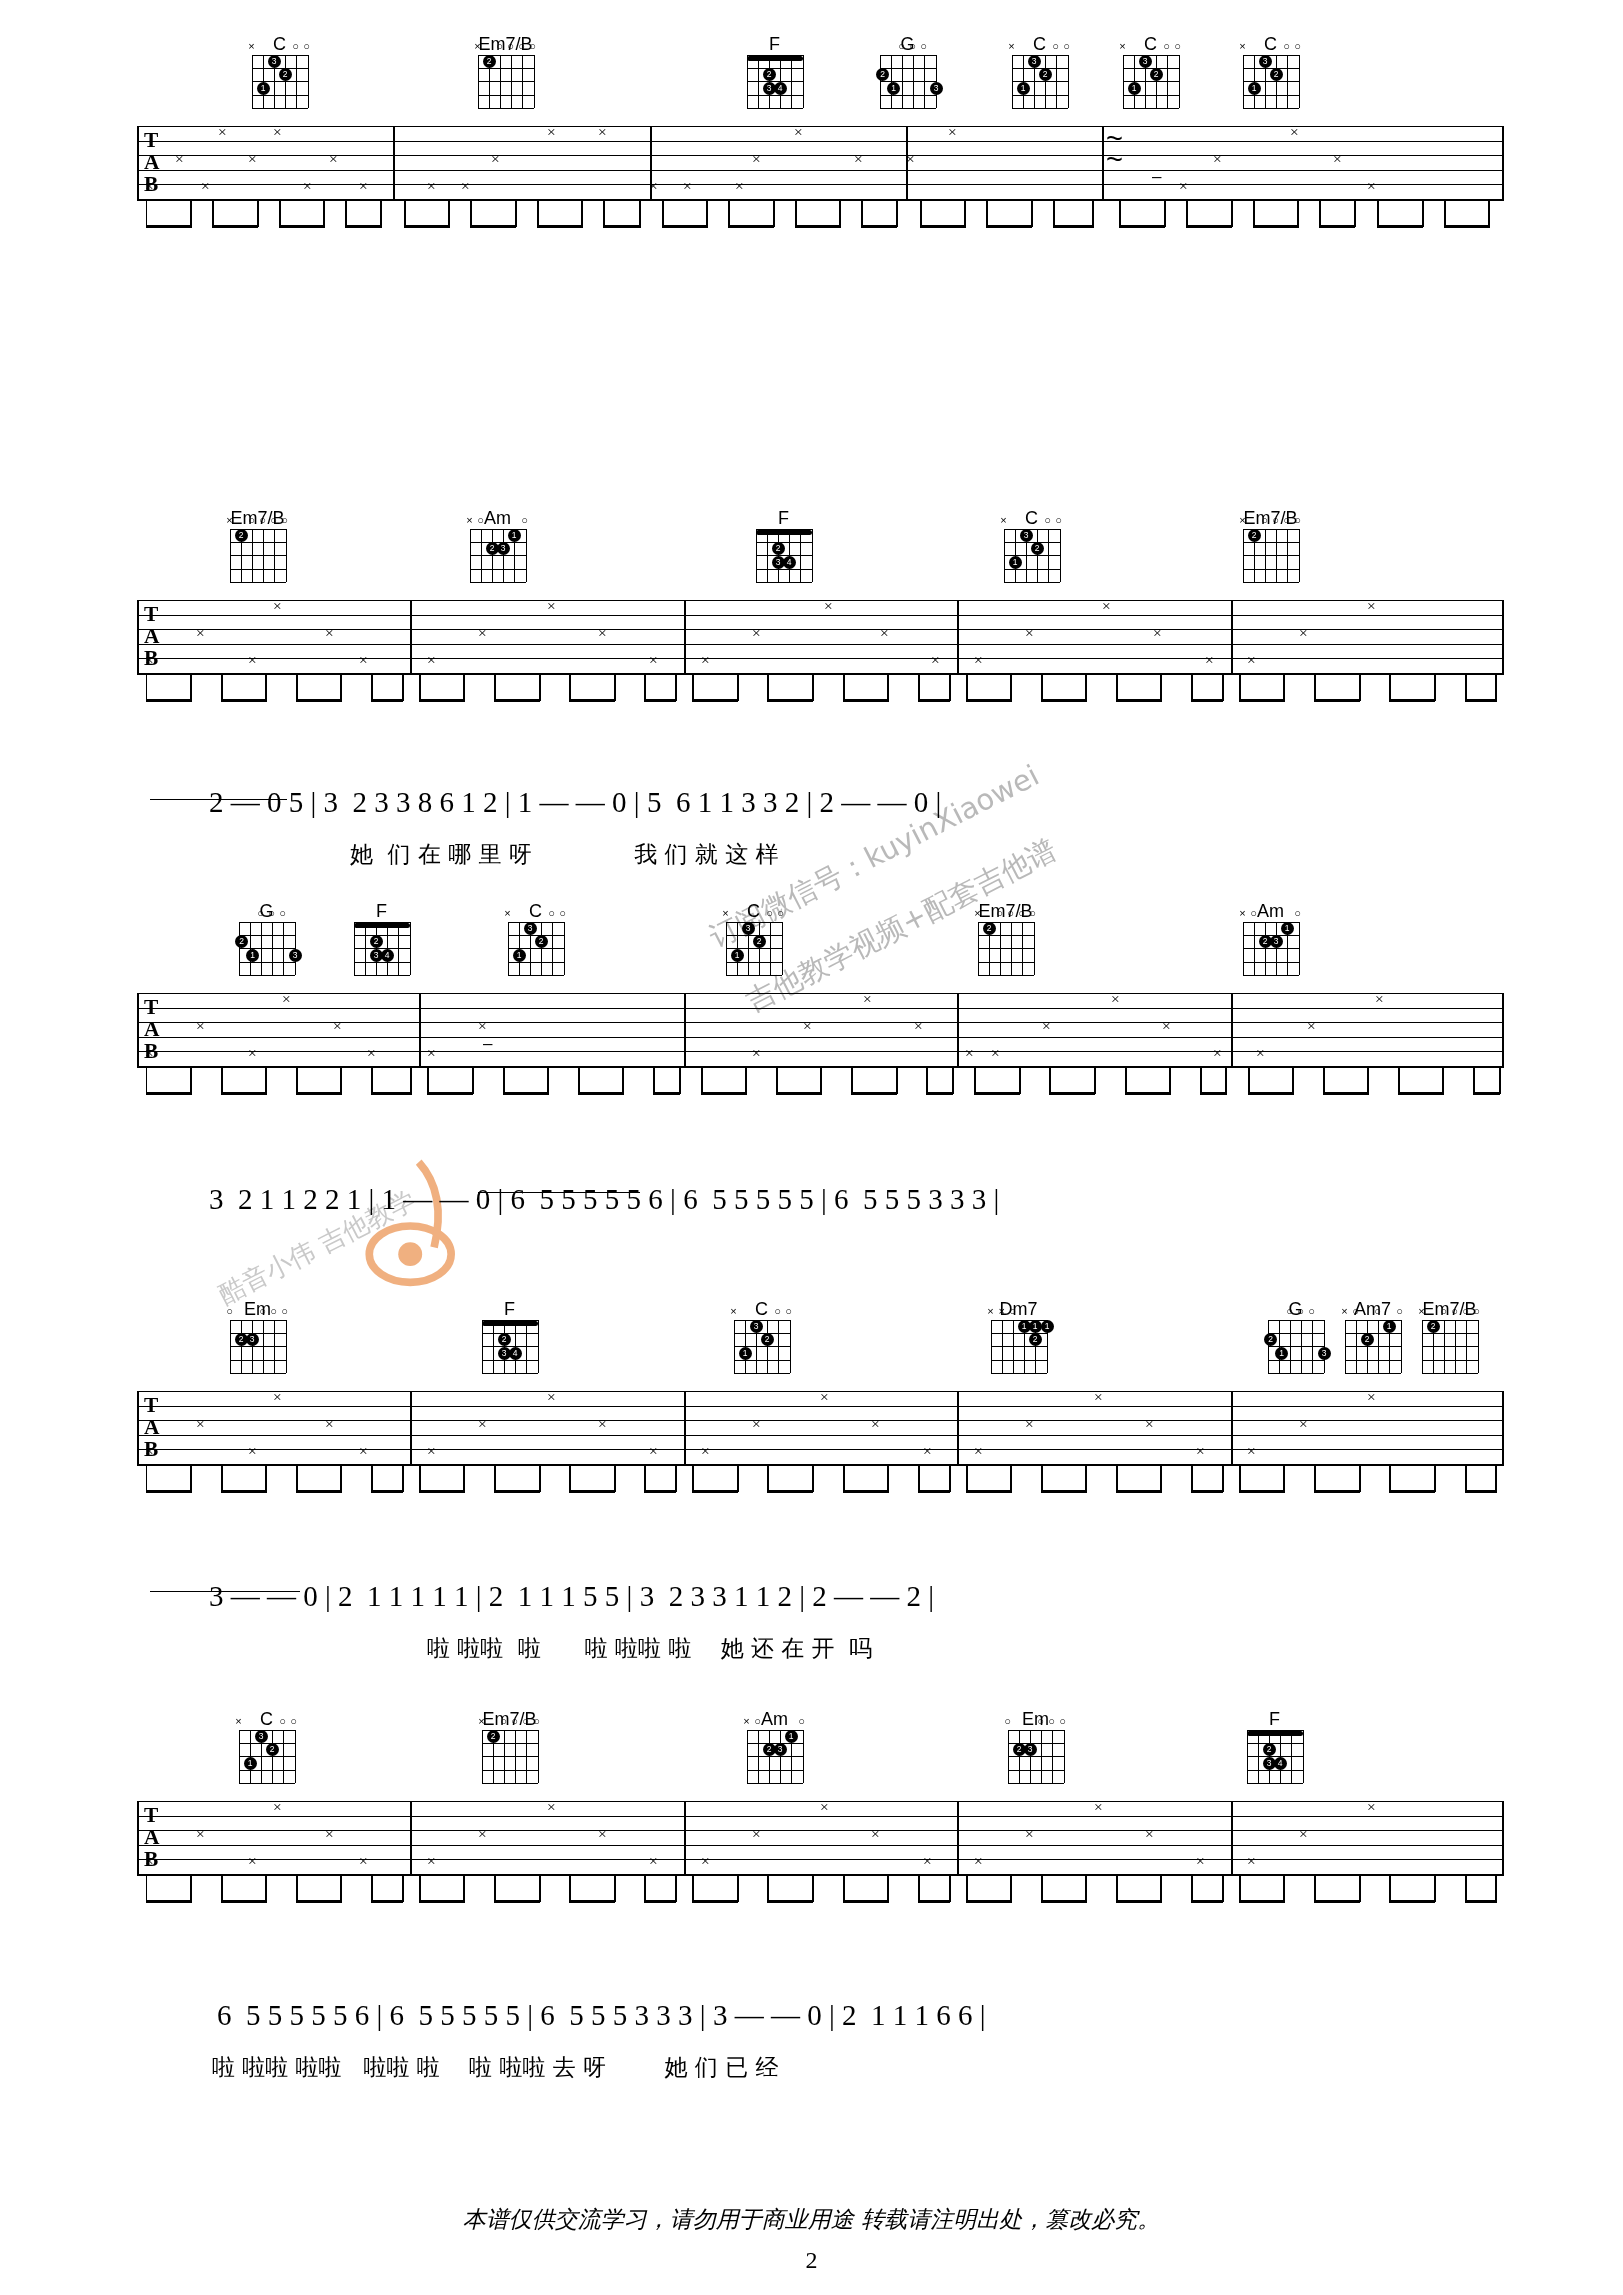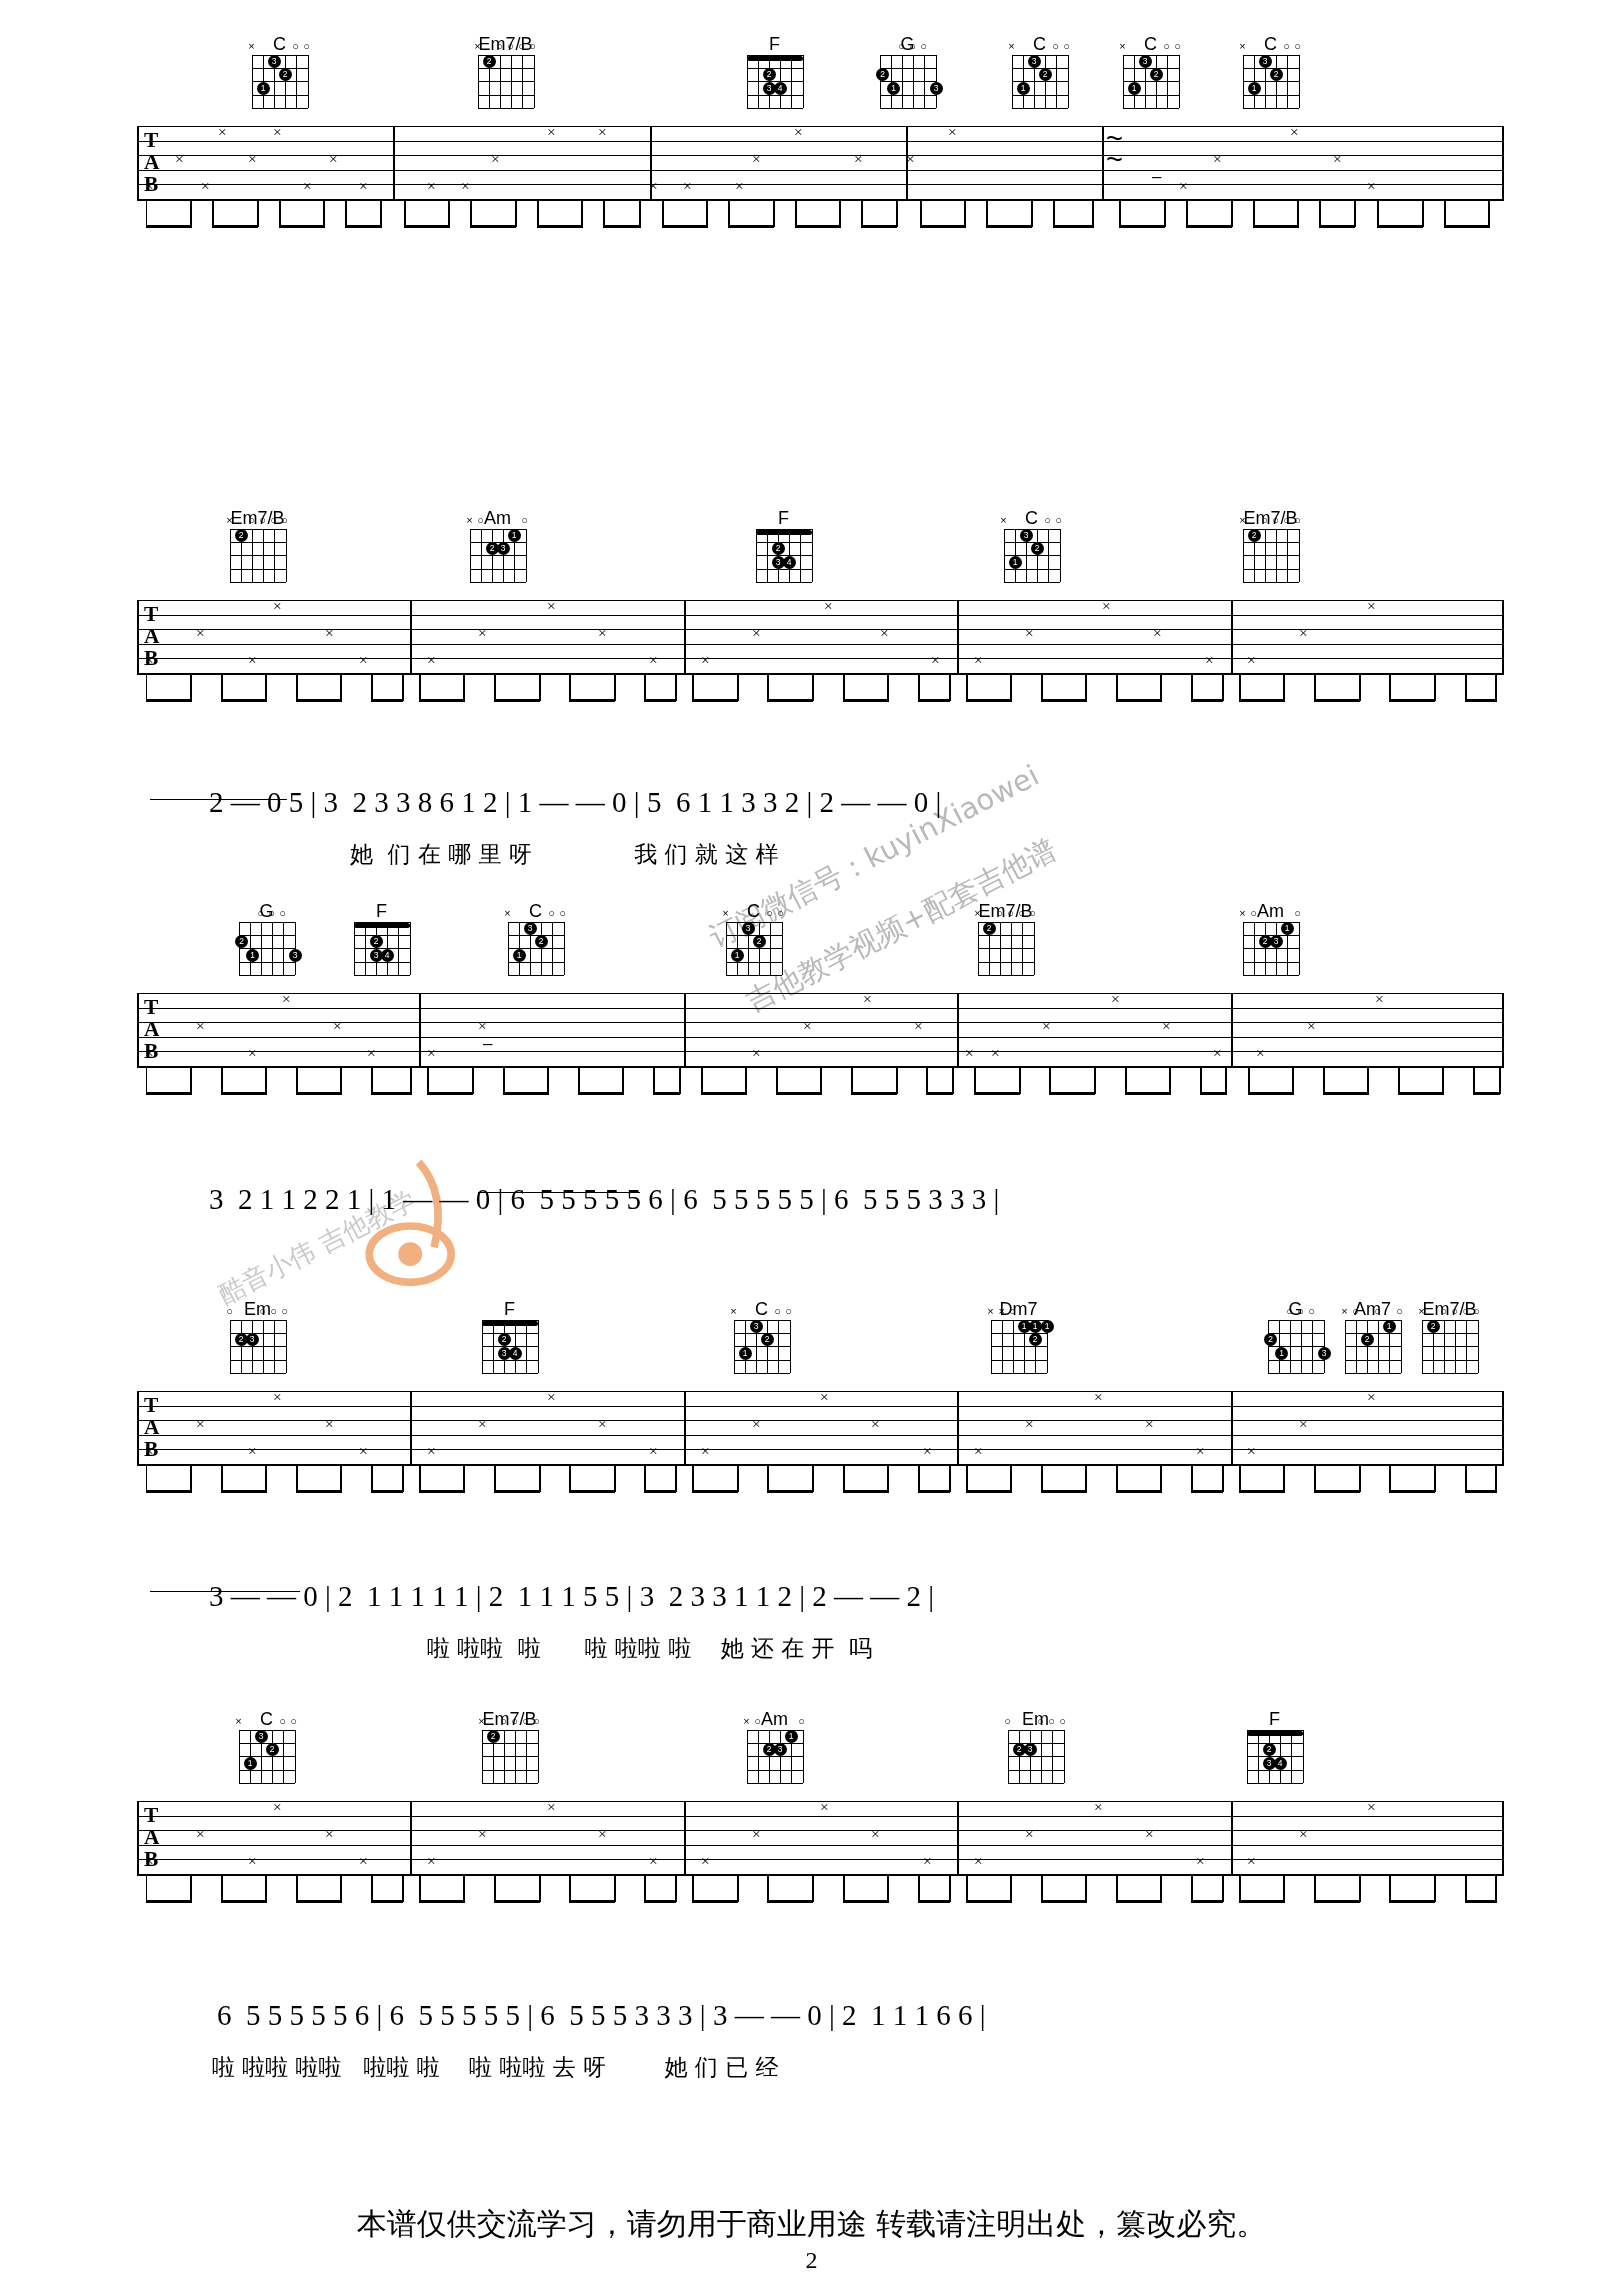--- a/index.html
+++ b/index.html
@@ -42,21 +42,21 @@
   .melody{position:relative;height:162px;}
   .mline{position:absolute;font-family:"Liberation Serif",serif;font-size:29px;letter-spacing:0;}
   .lyr{position:absolute;font-family:"DejaVu Sans",sans-serif;font-size:23px;}
 
   
   .wm{position:absolute;color:#b9b9b9;font-family:"DejaVu Sans",sans-serif;
       transform:rotate(-27deg);white-space:nowrap;}
   .wmlogo{position:absolute;}
 
   .footer{position:absolute;left:0;width:1623px;text-align:center;}
-  .footer .ftxt{font-family:"DejaVu Sans",sans-serif;font-size:30px;}
+  .footer .ftxt{font-family:"DejaVu Sans",sans-serif;font-size:23px;font-style:italic;}
   .pageno{font-family:"Liberation Serif",serif;font-size:24px;}
 </style>
 </head>
 <body>
 
 <div class="page">
 
   <div class="wm" style="left:692px;top:837px;font-size:29px;">订阅微信号：kuyinXiaowei</div>
   <div class="wm" style="left:730px;top:906px;font-size:29px;">吉他教学视频+配套吉他谱</div>
   <div class="wm" style="left:209px;top:1230px;font-size:26px;color:#c9c9c9;">酷音小伟 吉他教学</div>

